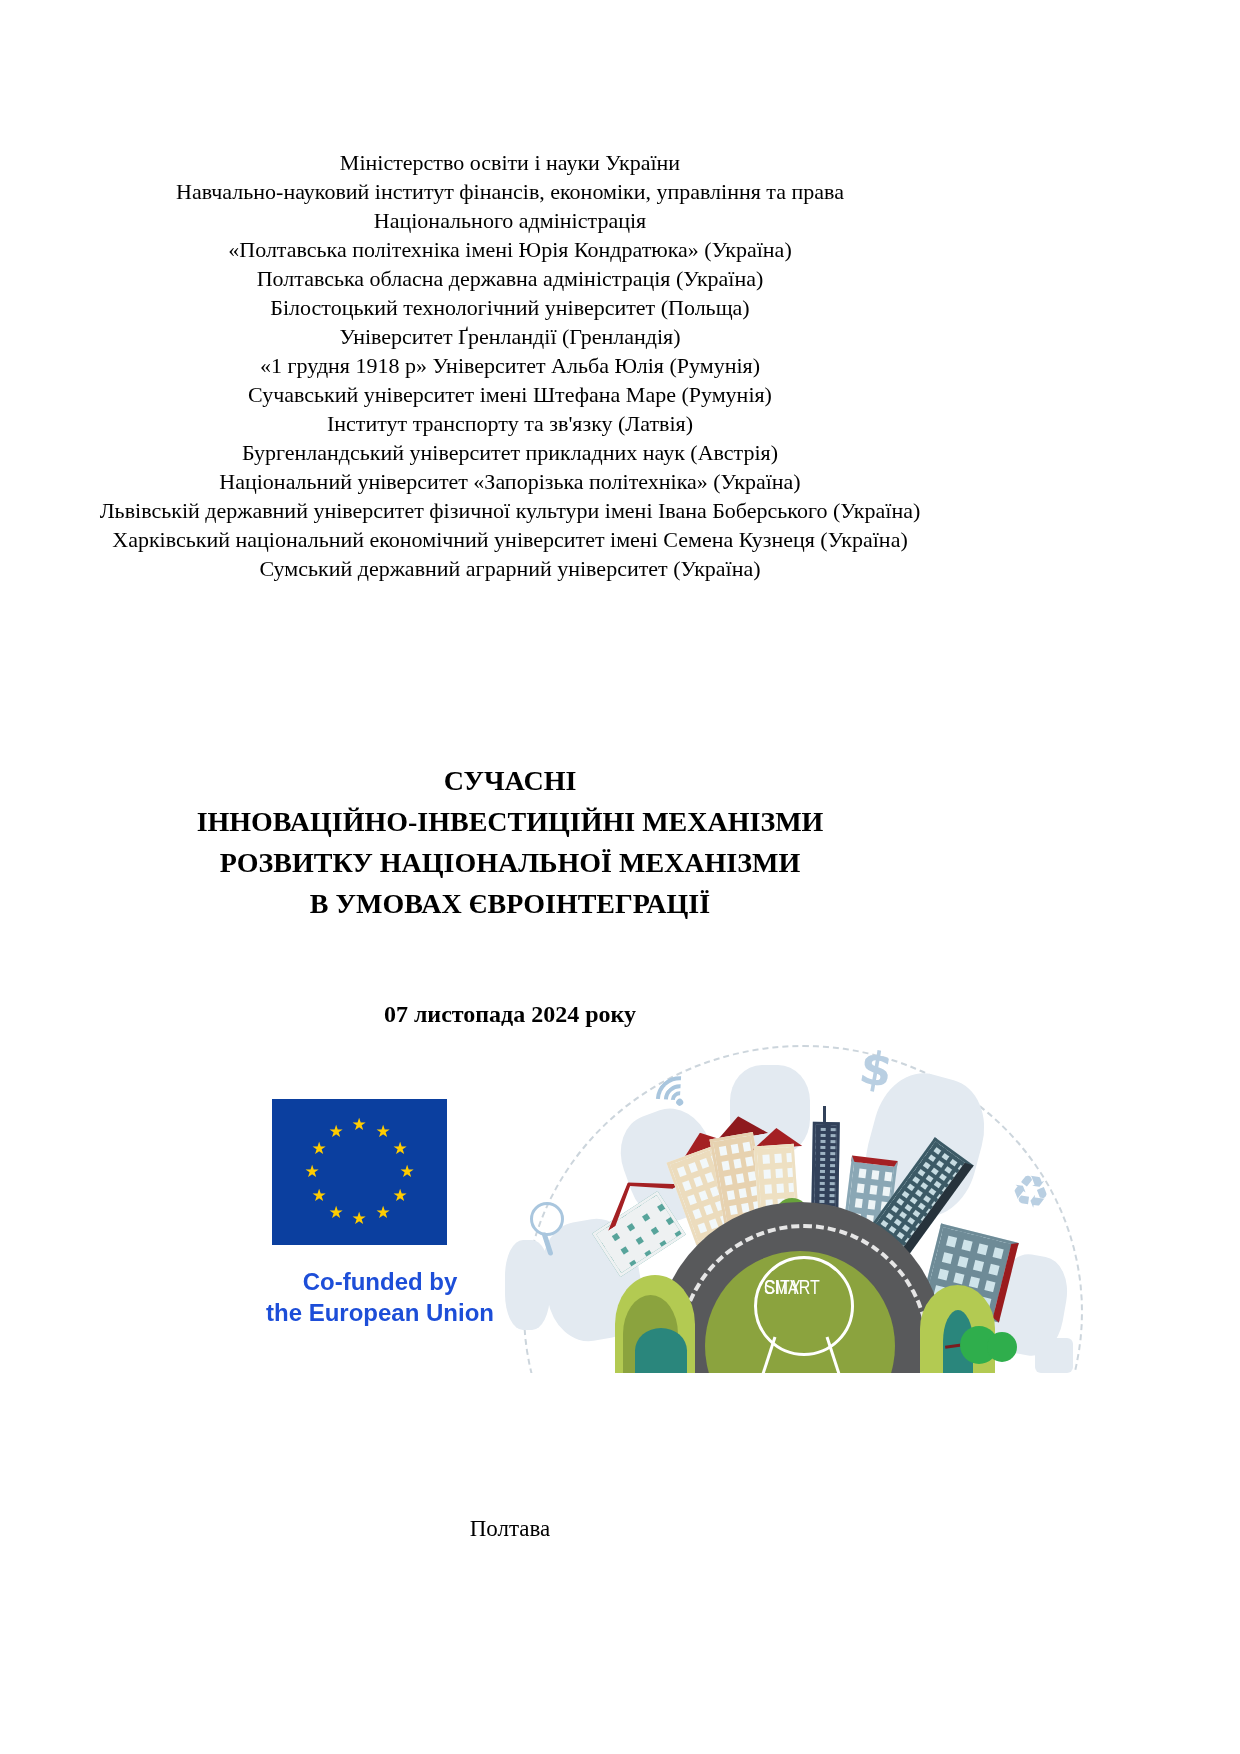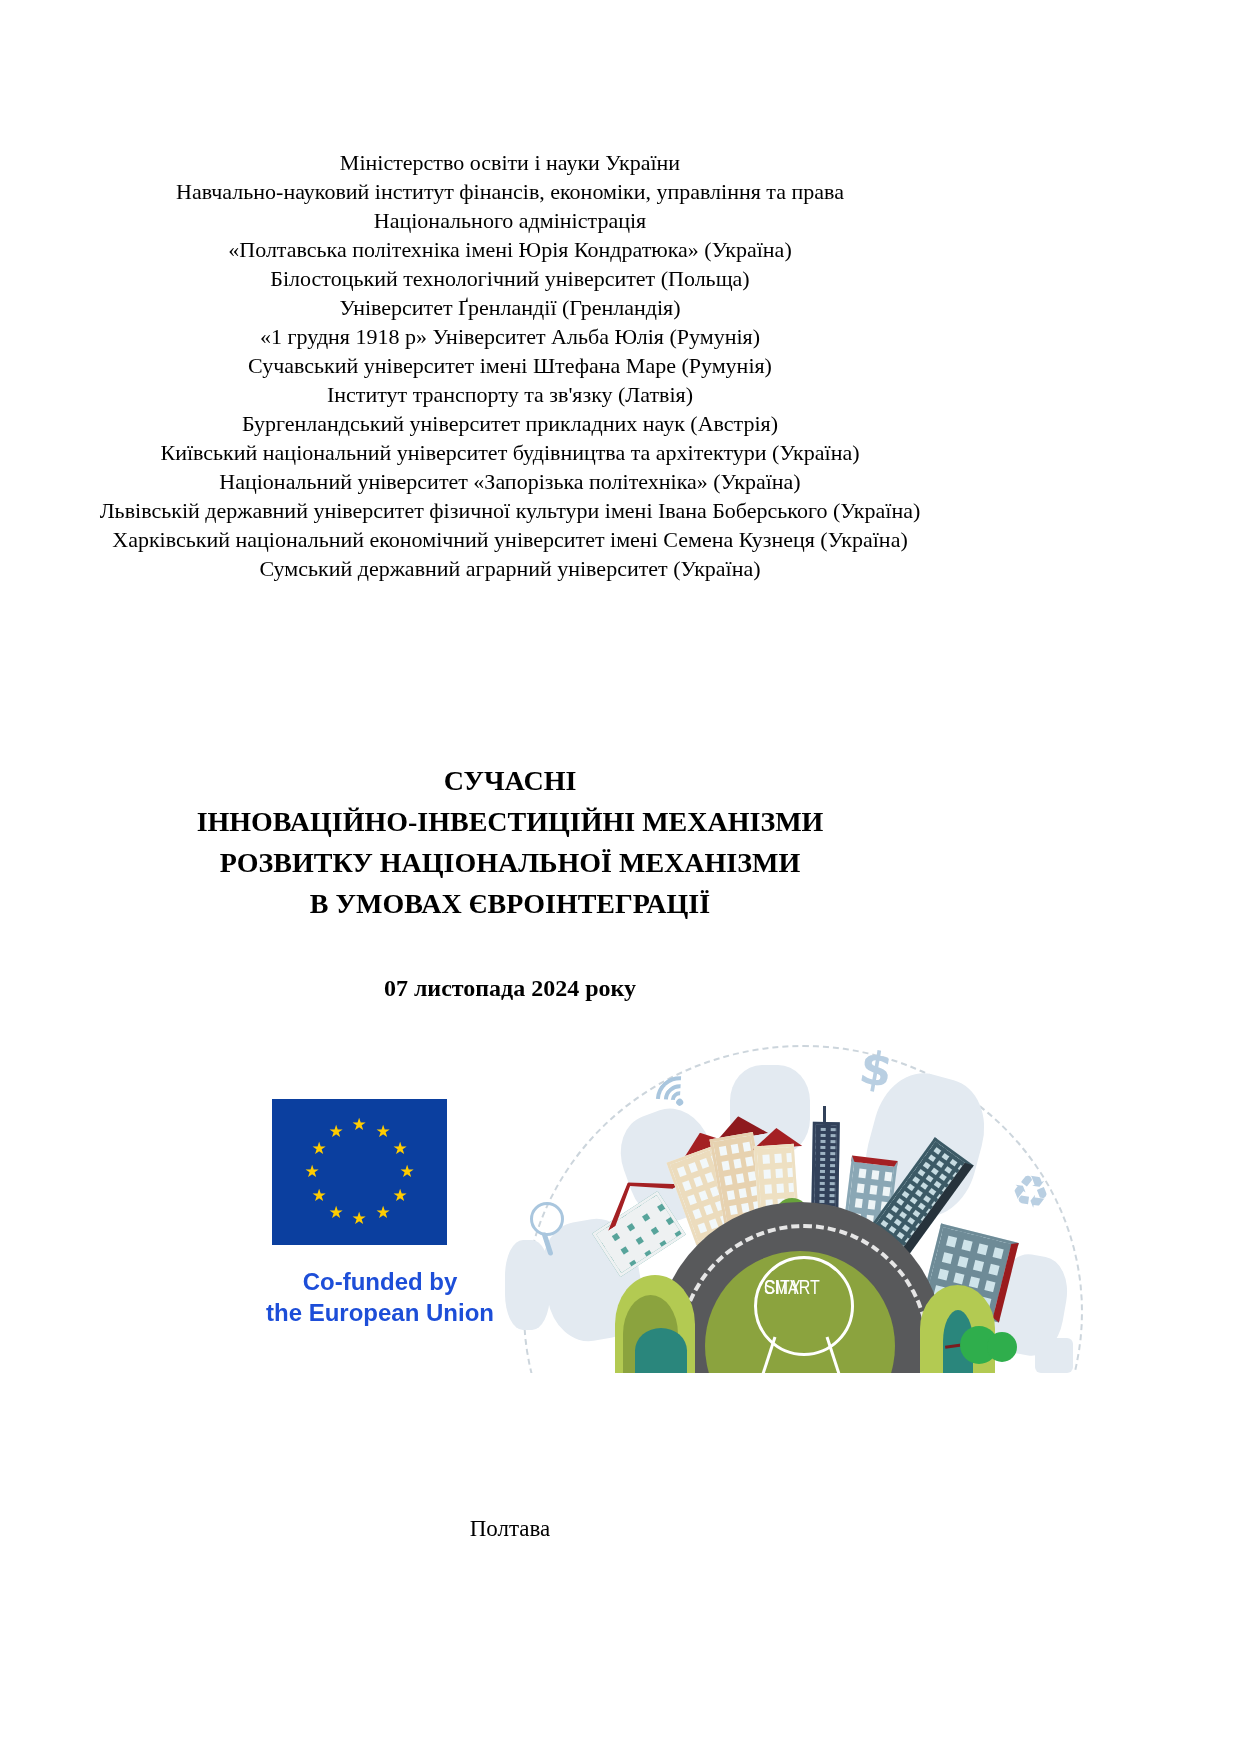--- a/index.html
+++ b/index.html
@@ -3,21 +3,21 @@
 <meta charset="utf-8">
 <style>
   html,body{margin:0;padding:0;background:#ffffff;}
   #page{position:relative;width:1240px;height:1754px;background:#ffffff;overflow:hidden;
         font-family:"Liberation Serif", serif;color:#000;}
 
   
   .centered{position:absolute;left:0;width:1020px;text-align:center;}
   #institutions{top:148px;font-size:22px;line-height:29px;}
   #title-block{top:760px;font-size:28px;font-weight:bold;line-height:41px;}
-  #date-line{top:974px;font-size:24px;font-weight:bold;line-height:29px;}
+  #date-line{top:1000px;font-size:24px;font-weight:bold;line-height:29px;}
   #footer-block{top:1513px;font-size:23px;line-height:31px;}
 
   
   #eu-flag{position:absolute;left:272px;top:1099px;width:175px;height:146px;background:#0b3f9f;}
   #eu-flag .star{position:absolute;color:#ffcc00;font-size:17px;line-height:17px;width:18px;
                  text-align:center;font-family:"DejaVu Sans", sans-serif;}
   #cofunded{position:absolute;left:230px;top:1266px;width:300px;text-align:center;
             font-family:"Liberation Sans", sans-serif;font-weight:bold;font-size:24px;
             line-height:31px;color:#1d4ed8;}
 
@@ -63,27 +63,27 @@
 </head>
 <body>
 
 <div id="page">
 
   <div id="institutions" class="centered">
     <div>Міністерство освіти і науки України</div>
     <div>Навчально-науковий інститут фінансів, економіки, управління та права</div>
     <div>Національного адміністрація</div>
     <div>«Полтавська політехніка імені Юрія Кондратюка» (Україна)</div>
+    <div>Полтавська обласна державна адміністрація (Україна)</div>
     <div>Білостоцький технологічний університет (Польща)</div>
     <div>Університет Ґренландії (Гренландія)</div>
     <div>«1 грудня 1918 р» Університет Альба Юлія (Румунія)</div>
     <div>Сучавський університет імені Штефана Маре (Румунія)</div>
     <div>Інститут транспорту та зв'язку (Латвія)</div>
     <div>Бургенландський університет прикладних наук (Австрія)</div>
-    <div>Київський національний університет будівництва та архітектури (Україна)</div>
     <div>Національний університет «Запорізька політехніка» (Україна)</div>
     <div>Львівській державний університет фізичної культури імені Івана Боберського (Україна)</div>
     <div>Харківський національний економічний університет імені Семена Кузнеця (Україна)</div>
     <div>Сумський державний аграрний університет (Україна)</div>
   </div>
 
   <div id="title-block" class="centered">
     <div>СУЧАСНІ</div>
     <div>ІННОВАЦІЙНО-ІНВЕСТИЦІЙНІ МЕХАНІЗМИ</div>
     <div>РОЗВИТКУ НАЦІОНАЛЬНОЇ МЕХАНІЗМИ</div>

